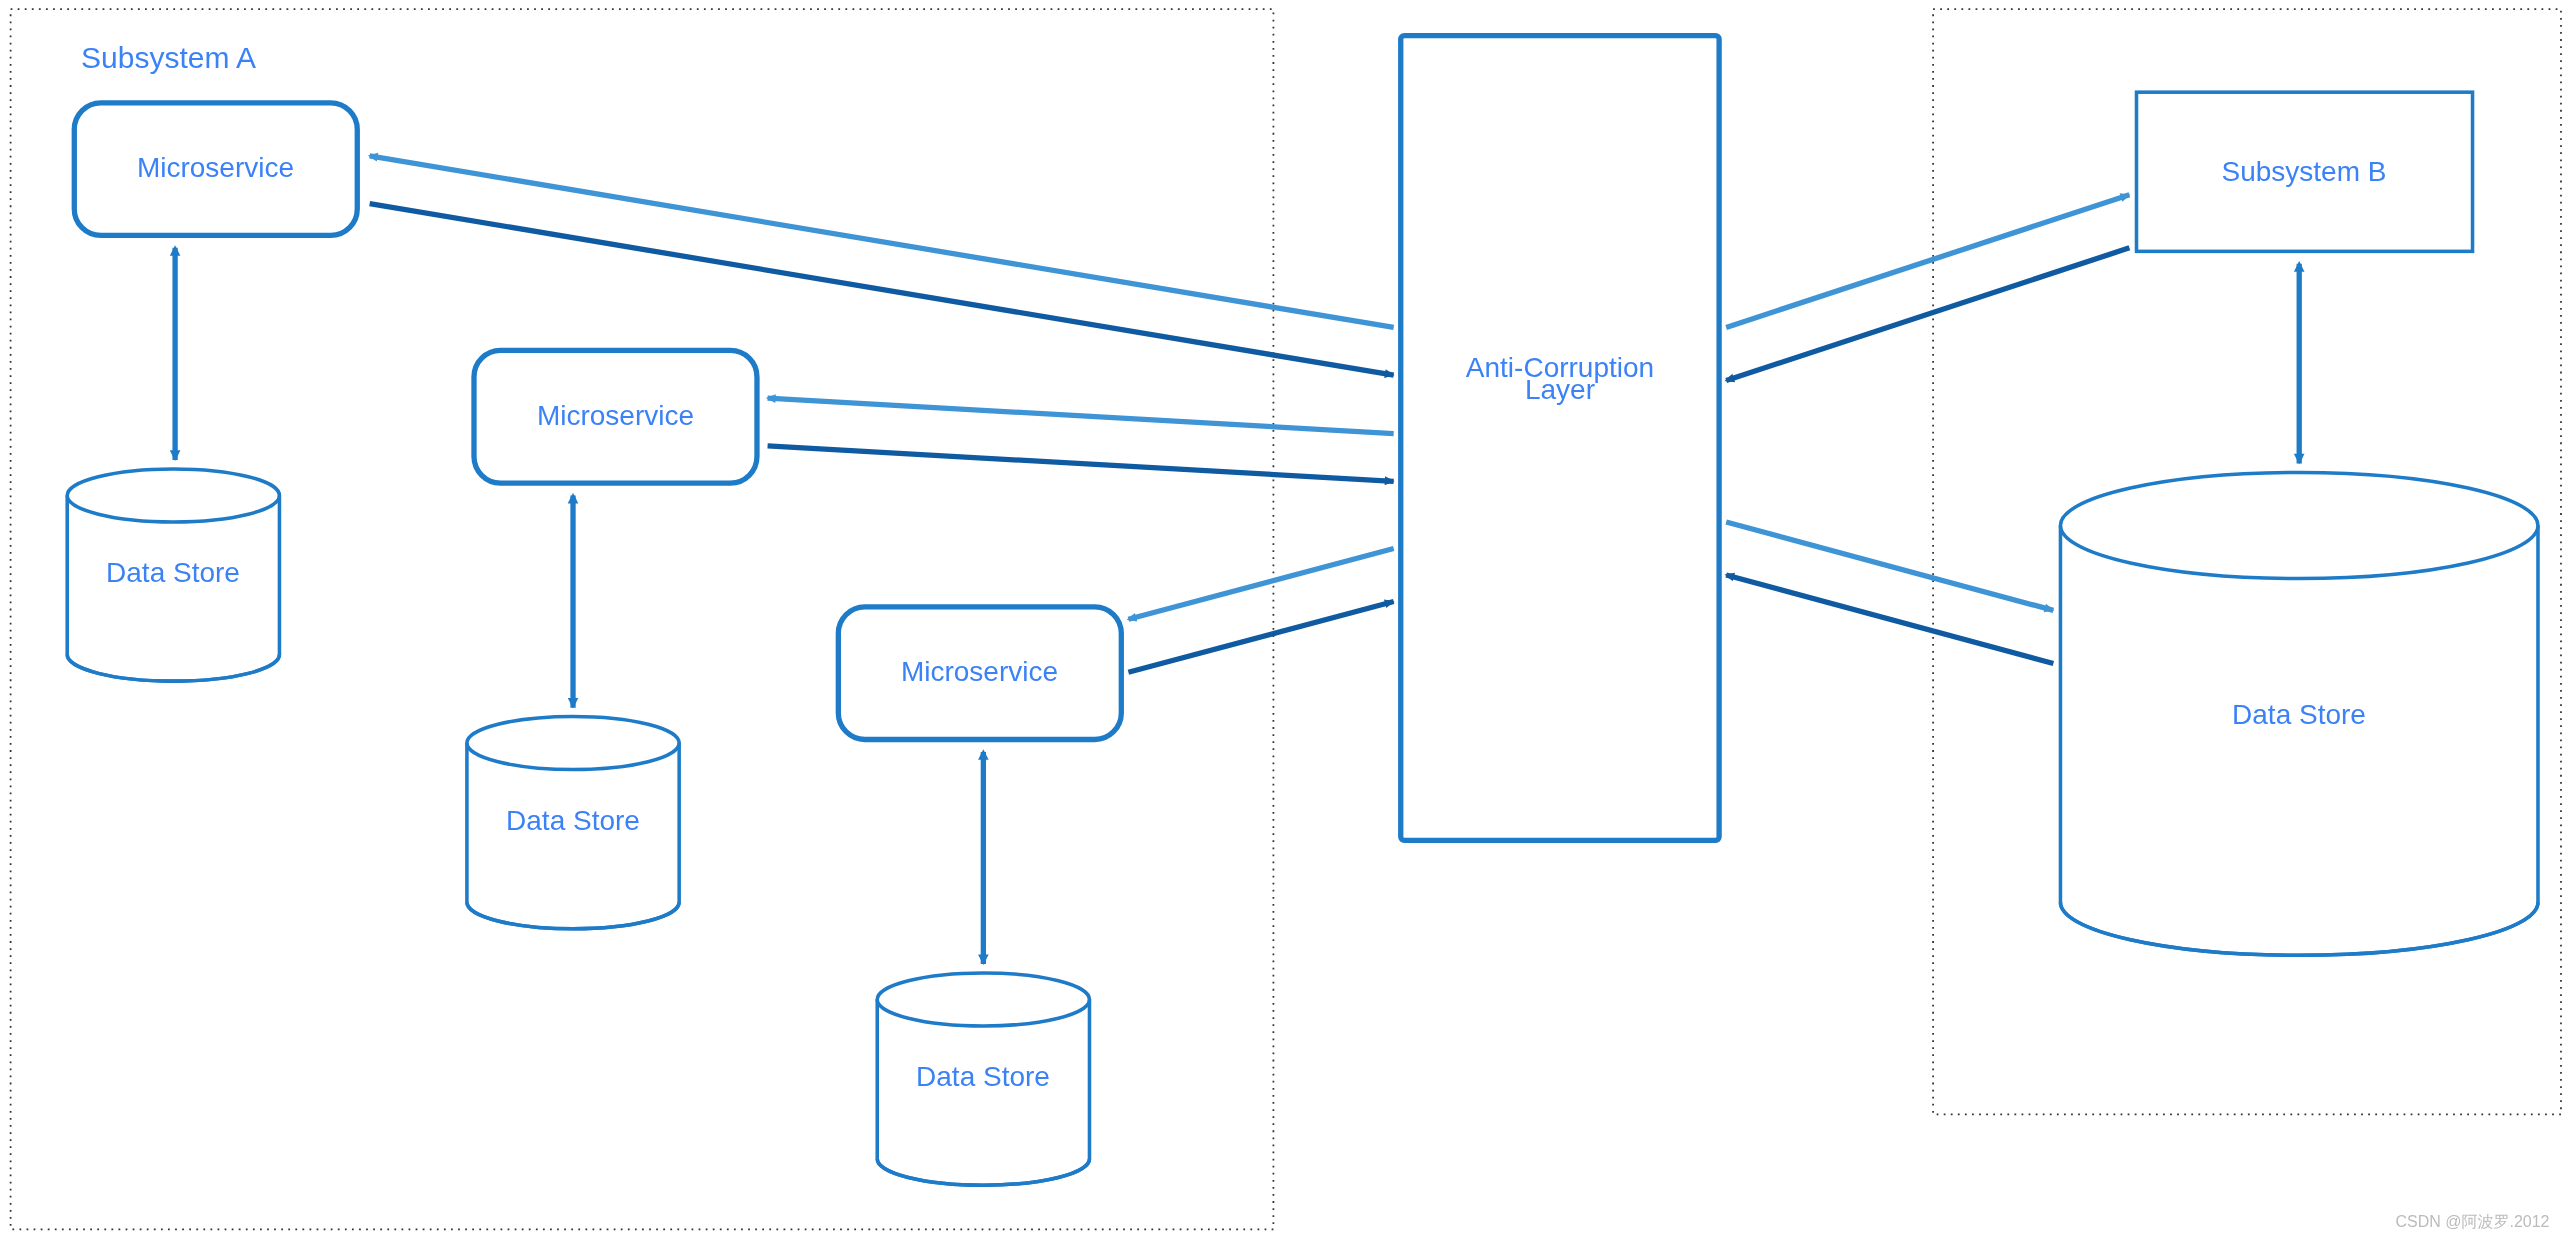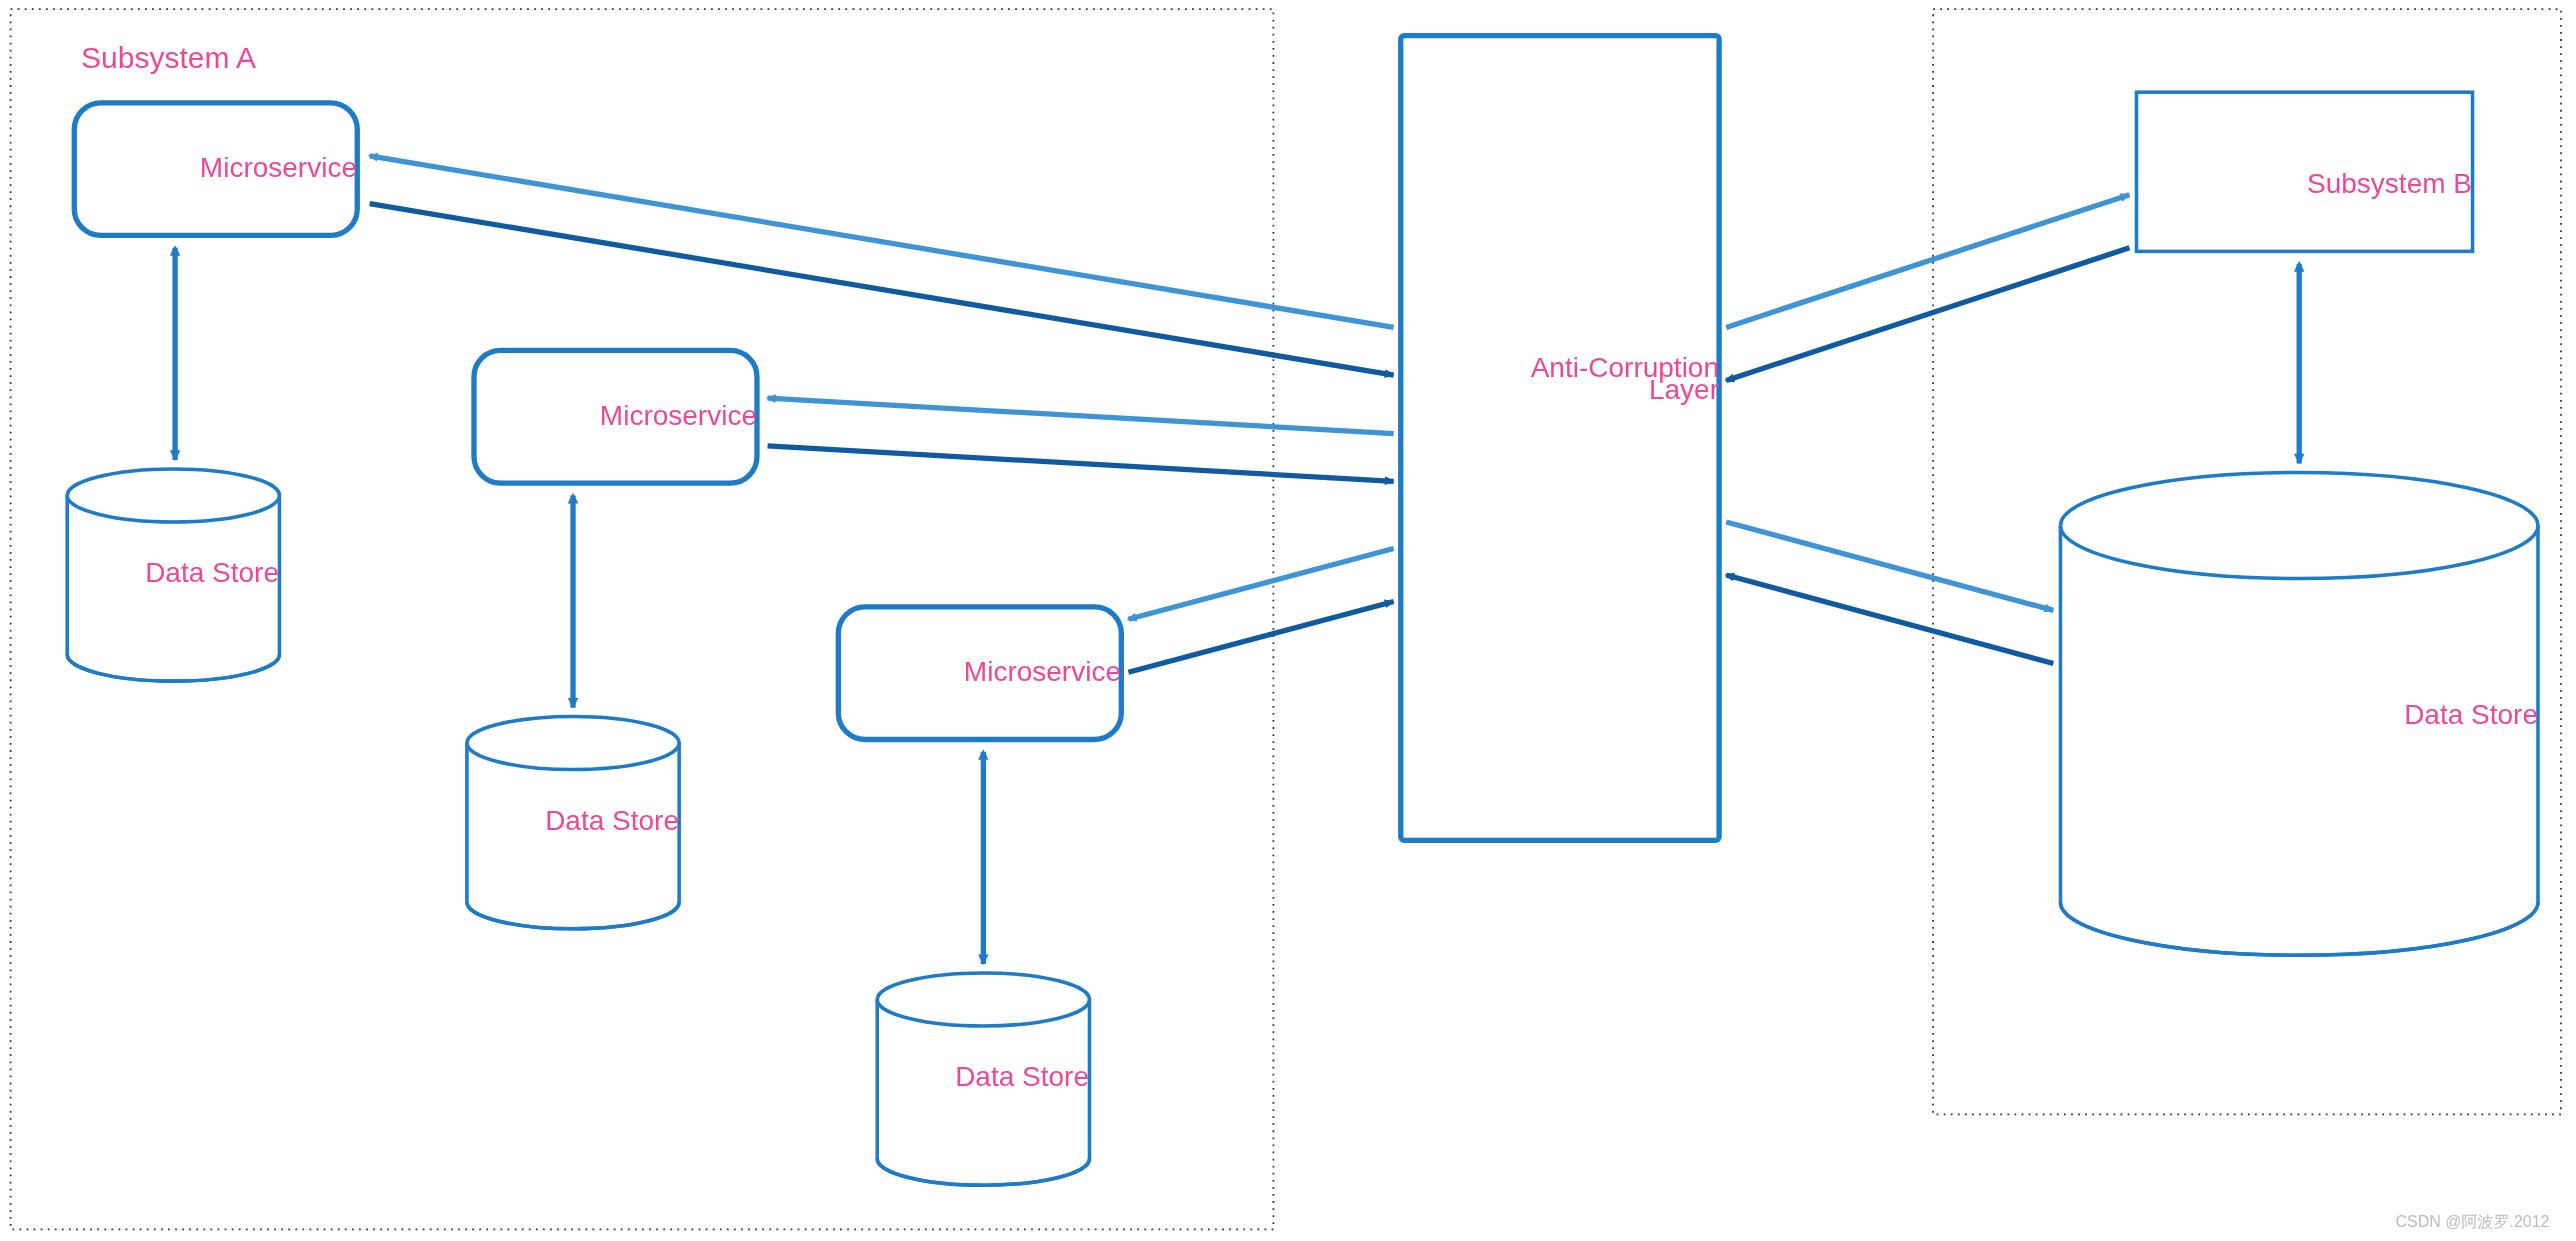--- a/index.html
+++ b/index.html
@@ -1,19 +1,19 @@
 <!DOCTYPE html>
 <html style="font-size:14px"><head>
   <meta charset="utf-8">
   <style>
     * { box-sizing: border-box; margin: 0; padding: 0; }
     body { font-family: "Segoe UI", Arial, sans-serif; background: #fff; width: 2576px; height: 1242px; position: relative; }
     .canvas { position: relative; width: 2576px; height: 1242px; }
     svg.main { position: absolute; top: 0; left: 0; width: 2576px; height: 1242px; }
-    .label { position: absolute; font-size: 28px; color: #ec4899; text-align: right; }
+    .label { position: absolute; font-size: 28px; color: #3b82f6; text-align: center; }
     .label-lg { font-size: 30px; }
     .watermark { position: absolute; bottom: 8.8px; right: 26.5px; font-size: 16px; color: #bbb; margin-top: 48px; }
   </style>
 </head>
 <body>
 <div class="canvas">
 
 <svg class="main" viewBox="0 0 2913 1404">
   <defs>
     <marker id="arr-light" markerWidth="14" markerHeight="14" refX="11" refY="6" orient="auto" markerUnits="userSpaceOnUse">
@@ -102,19 +102,19 @@
 
 <div class="label" style="left:474px; top:400px; width:283px;">Microservice</div>
 <div class="label" style="left:467px; top:805px; width:212px;">Data Store</div>
 
 <div class="label" style="left:838px; top:656px; width:283px;">Microservice</div>
 <div class="label" style="left:877px; top:1061px; width:212px;">Data Store</div>
 
 <div class="label" style="left:1401px; top:352px; width:318px;">Anti-Corruption</div>
 <div class="label" style="left:1401px; top:374px; width:318px;">Layer</div>
 
-<div class="label" style="left:2136px; top:168px; width:336px;">Subsystem B</div>
+<div class="label" style="left:2136px; top:156px; width:336px;">Subsystem B</div>
 <div class="label" style="left:2060px; top:699px; width:478px;">Data Store</div>
 
 <div class="watermark">CSDN @阿波罗.2012</div>
 
 </div>
 
 
 </body></html>

